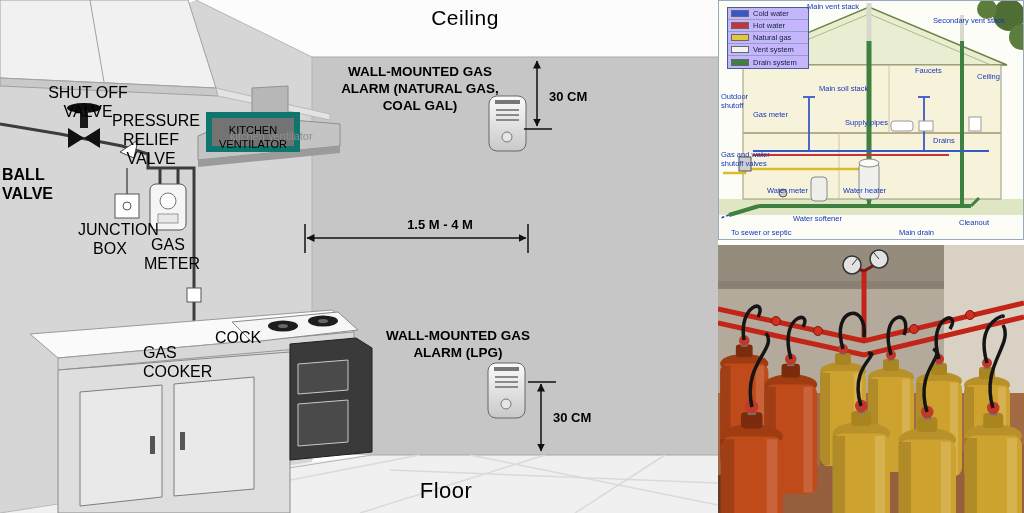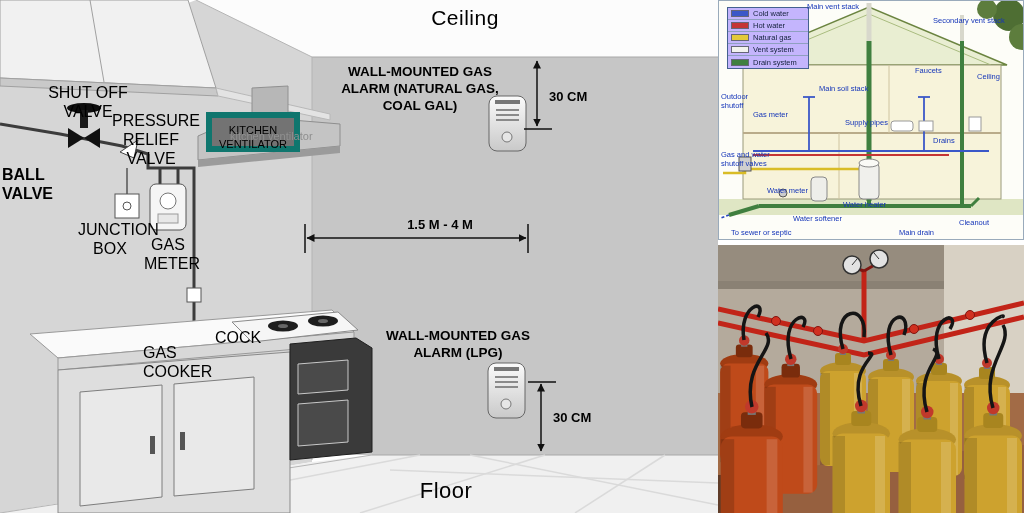--- a/index.html
+++ b/index.html
@@ -269,21 +269,21 @@
     <div class="plabel" style="left:88px; top:2px;">Main vent stack</div>
     <div class="plabel" style="left:214px; top:16px; width:90px;">Secondary vent stack</div>
     <div class="plabel" style="left:196px; top:66px;">Faucets</div>
     <div class="plabel" style="left:258px; top:72px;">Ceiling</div>
     <div class="plabel" style="left:100px; top:84px;">Main soil stack</div>
     <div class="plabel" style="left:2px; top:92px; width:46px;">Outdoor shutoff</div>
     <div class="plabel" style="left:34px; top:110px;">Gas meter</div>
     <div class="plabel" style="left:126px; top:118px;">Supply pipes</div>
     <div class="plabel" style="left:214px; top:136px;">Drains</div>
     <div class="plabel" style="left:2px; top:150px; width:50px;">Gas and water shutoff valves</div>
-    <div class="plabel" style="left:124px; top:200px;">Water heater</div>
+    <div class="plabel" style="left:124px; top:186px;">Water heater</div>
     <div class="plabel" style="left:48px; top:186px;">Water meter</div>
     <div class="plabel" style="left:74px; top:214px;">Water softener</div>
     <div class="plabel" style="left:12px; top:228px;">To sewer or septic</div>
     <div class="plabel" style="left:152px; top:228px;padding-left:28px;">Main drain</div>
     <div class="plabel" style="left:240px; top:218px;">Cleanout</div>
   </div>
 
   <div id="photo">
     <svg width="306" height="268" viewBox="0 0 306 268">
       <defs>

